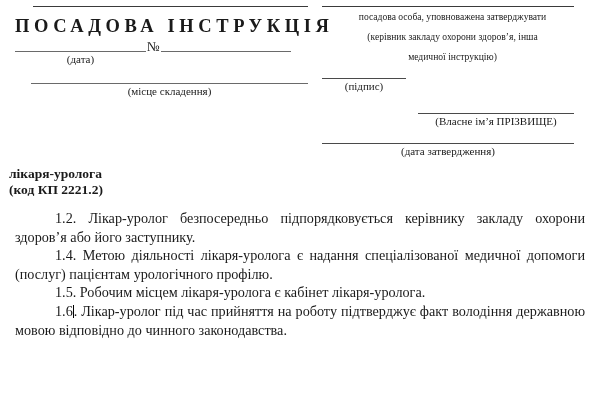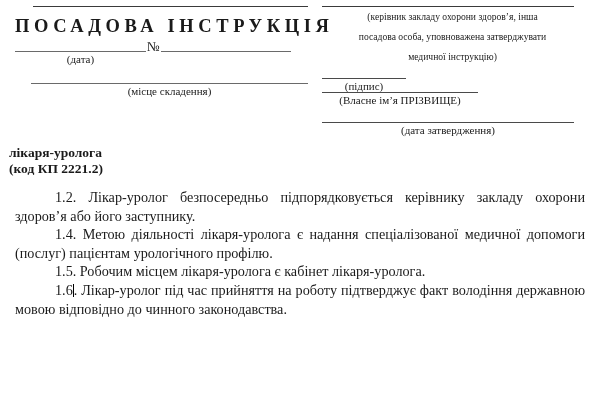--- a/index.html
+++ b/index.html
@@ -114,25 +114,24 @@
     font-size: 9.6px;
     text-align: center;
     line-height: 20px;
     padding-left: 20px;
   }
 
   .sig-row {
     display: flex;
     margin-top: 11px;
     padding-left: 22px;
-    flex-direction: column;
   }
   .sig-col-a { width: 84px; }
   .sig-gap { width: 12px; }
-  .sig-col-b { width: 156px; }
+  .sig-col-b { width: 156px; margin-top: 35px; }
   .sig-col-a .rule,
   .sig-col-b .rule {
     border-top: 1px solid #4a4a4a;
   }
   .sig-col-a .cap,
   .sig-col-b .cap { margin-top: 1px; }
 
   .rule-approve-date {
     width: 252px;
     margin-left: 22px;
@@ -209,22 +208,22 @@
       </div>
       <div class="cap cap-date">(дата)</div>
 
       <div class="rule rule-place"></div>
       <div class="cap cap-place">(місце складення)</div>
     </div>
 
     <div class="hdr-right">
       <div class="rule rule-top-right"></div>
 
+      <div class="approve-line">посадова особа, уповноважена затверджувати</div>
       <div class="approve-line">(керівник закладу охорони здоровʼя, інша</div>
-      <div class="approve-line">посадова особа, уповноважена затверджувати</div>
       <div class="approve-line">медичної інструкцію)</div>
 
       <div class="sig-row">
         <div class="sig-col-a">
           <div class="rule"></div>
           <div class="cap">(підпис)</div>
         </div>
         <div class="sig-gap"></div>
         <div class="sig-col-b">
           <div class="rule"></div>

